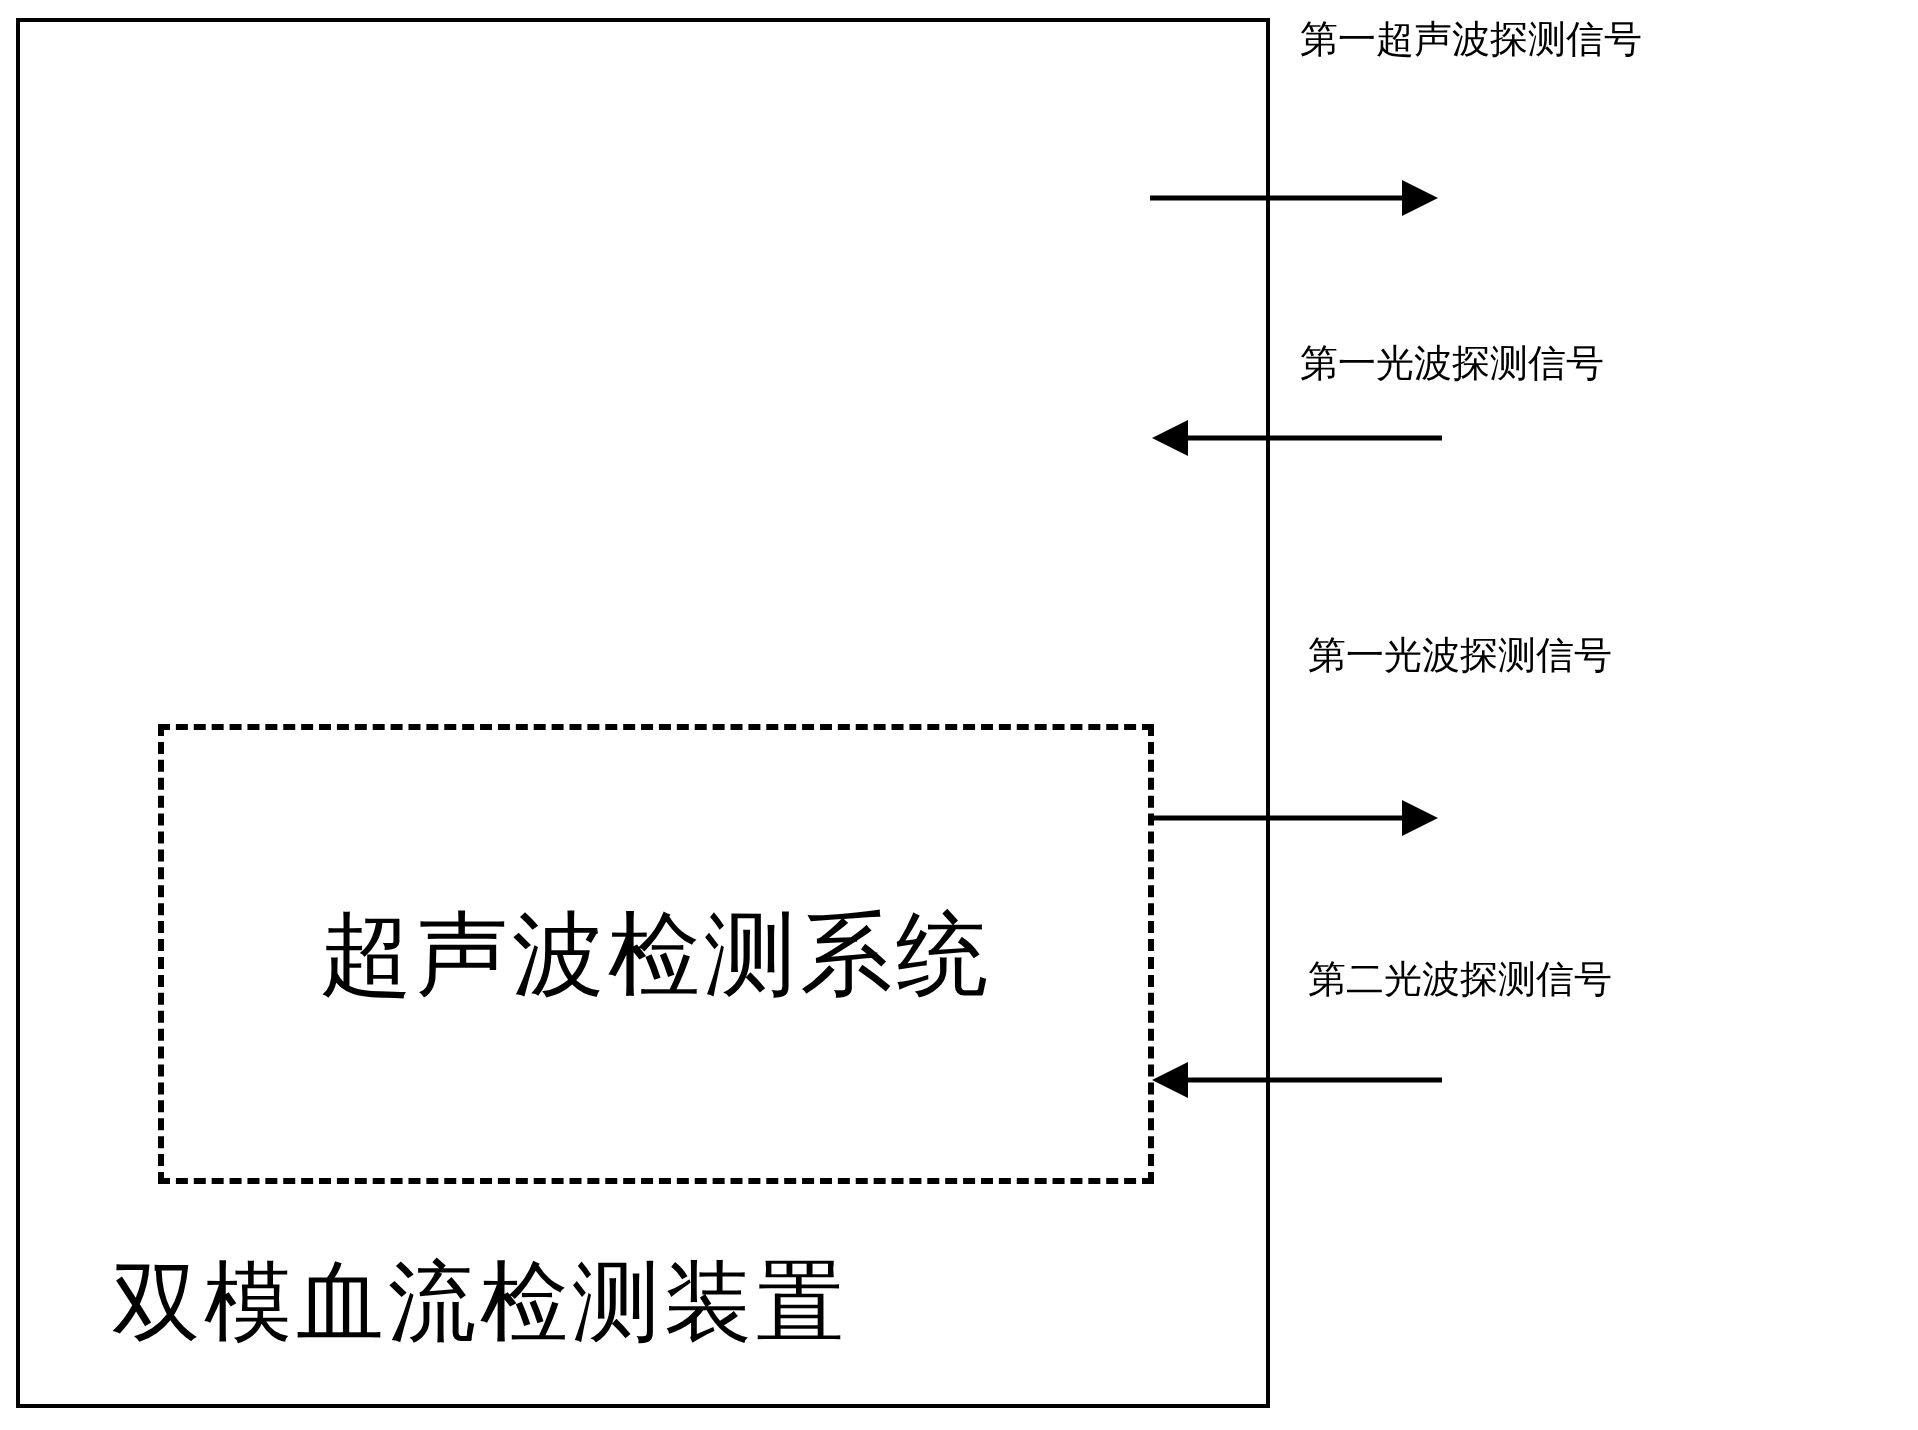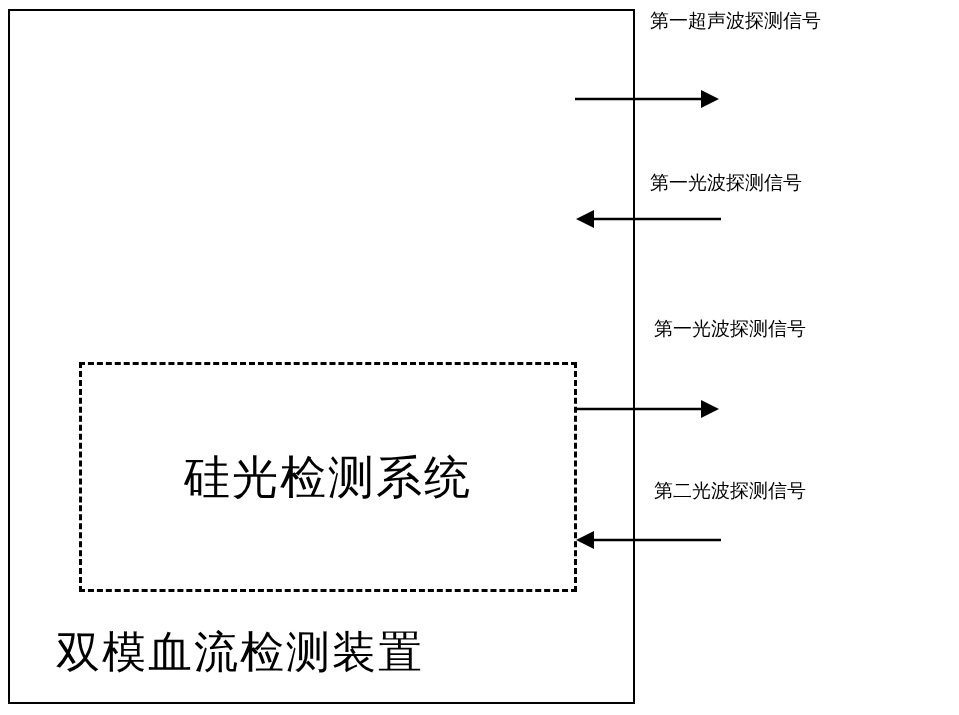--- a/index.html
+++ b/index.html
@@ -100,21 +100,21 @@
 </style>
 </head>
 <body>
 
 <div id="canvas">
 
   <div class="outer-box"></div>
 
 
   <div class="module-box silicon">
-    <div class="module-title">硅光检测系统</div>
+    <div class="module-title">超声波检测系统</div>
   </div>
 
   <div class="device-caption">双模血流检测装置</div>
 
   <div class="signal-arrow" style="left:574px; top:88px; width:150px;">
     <svg width="150" height="22" viewBox="0 0 150 22">
       <line x1="1" y1="11" x2="128" y2="11" stroke="#000000" stroke-width="2.5"></line>
       <polygon points="127,2 145,11 127,20" fill="#000000"></polygon>
     </svg>
   </div>

